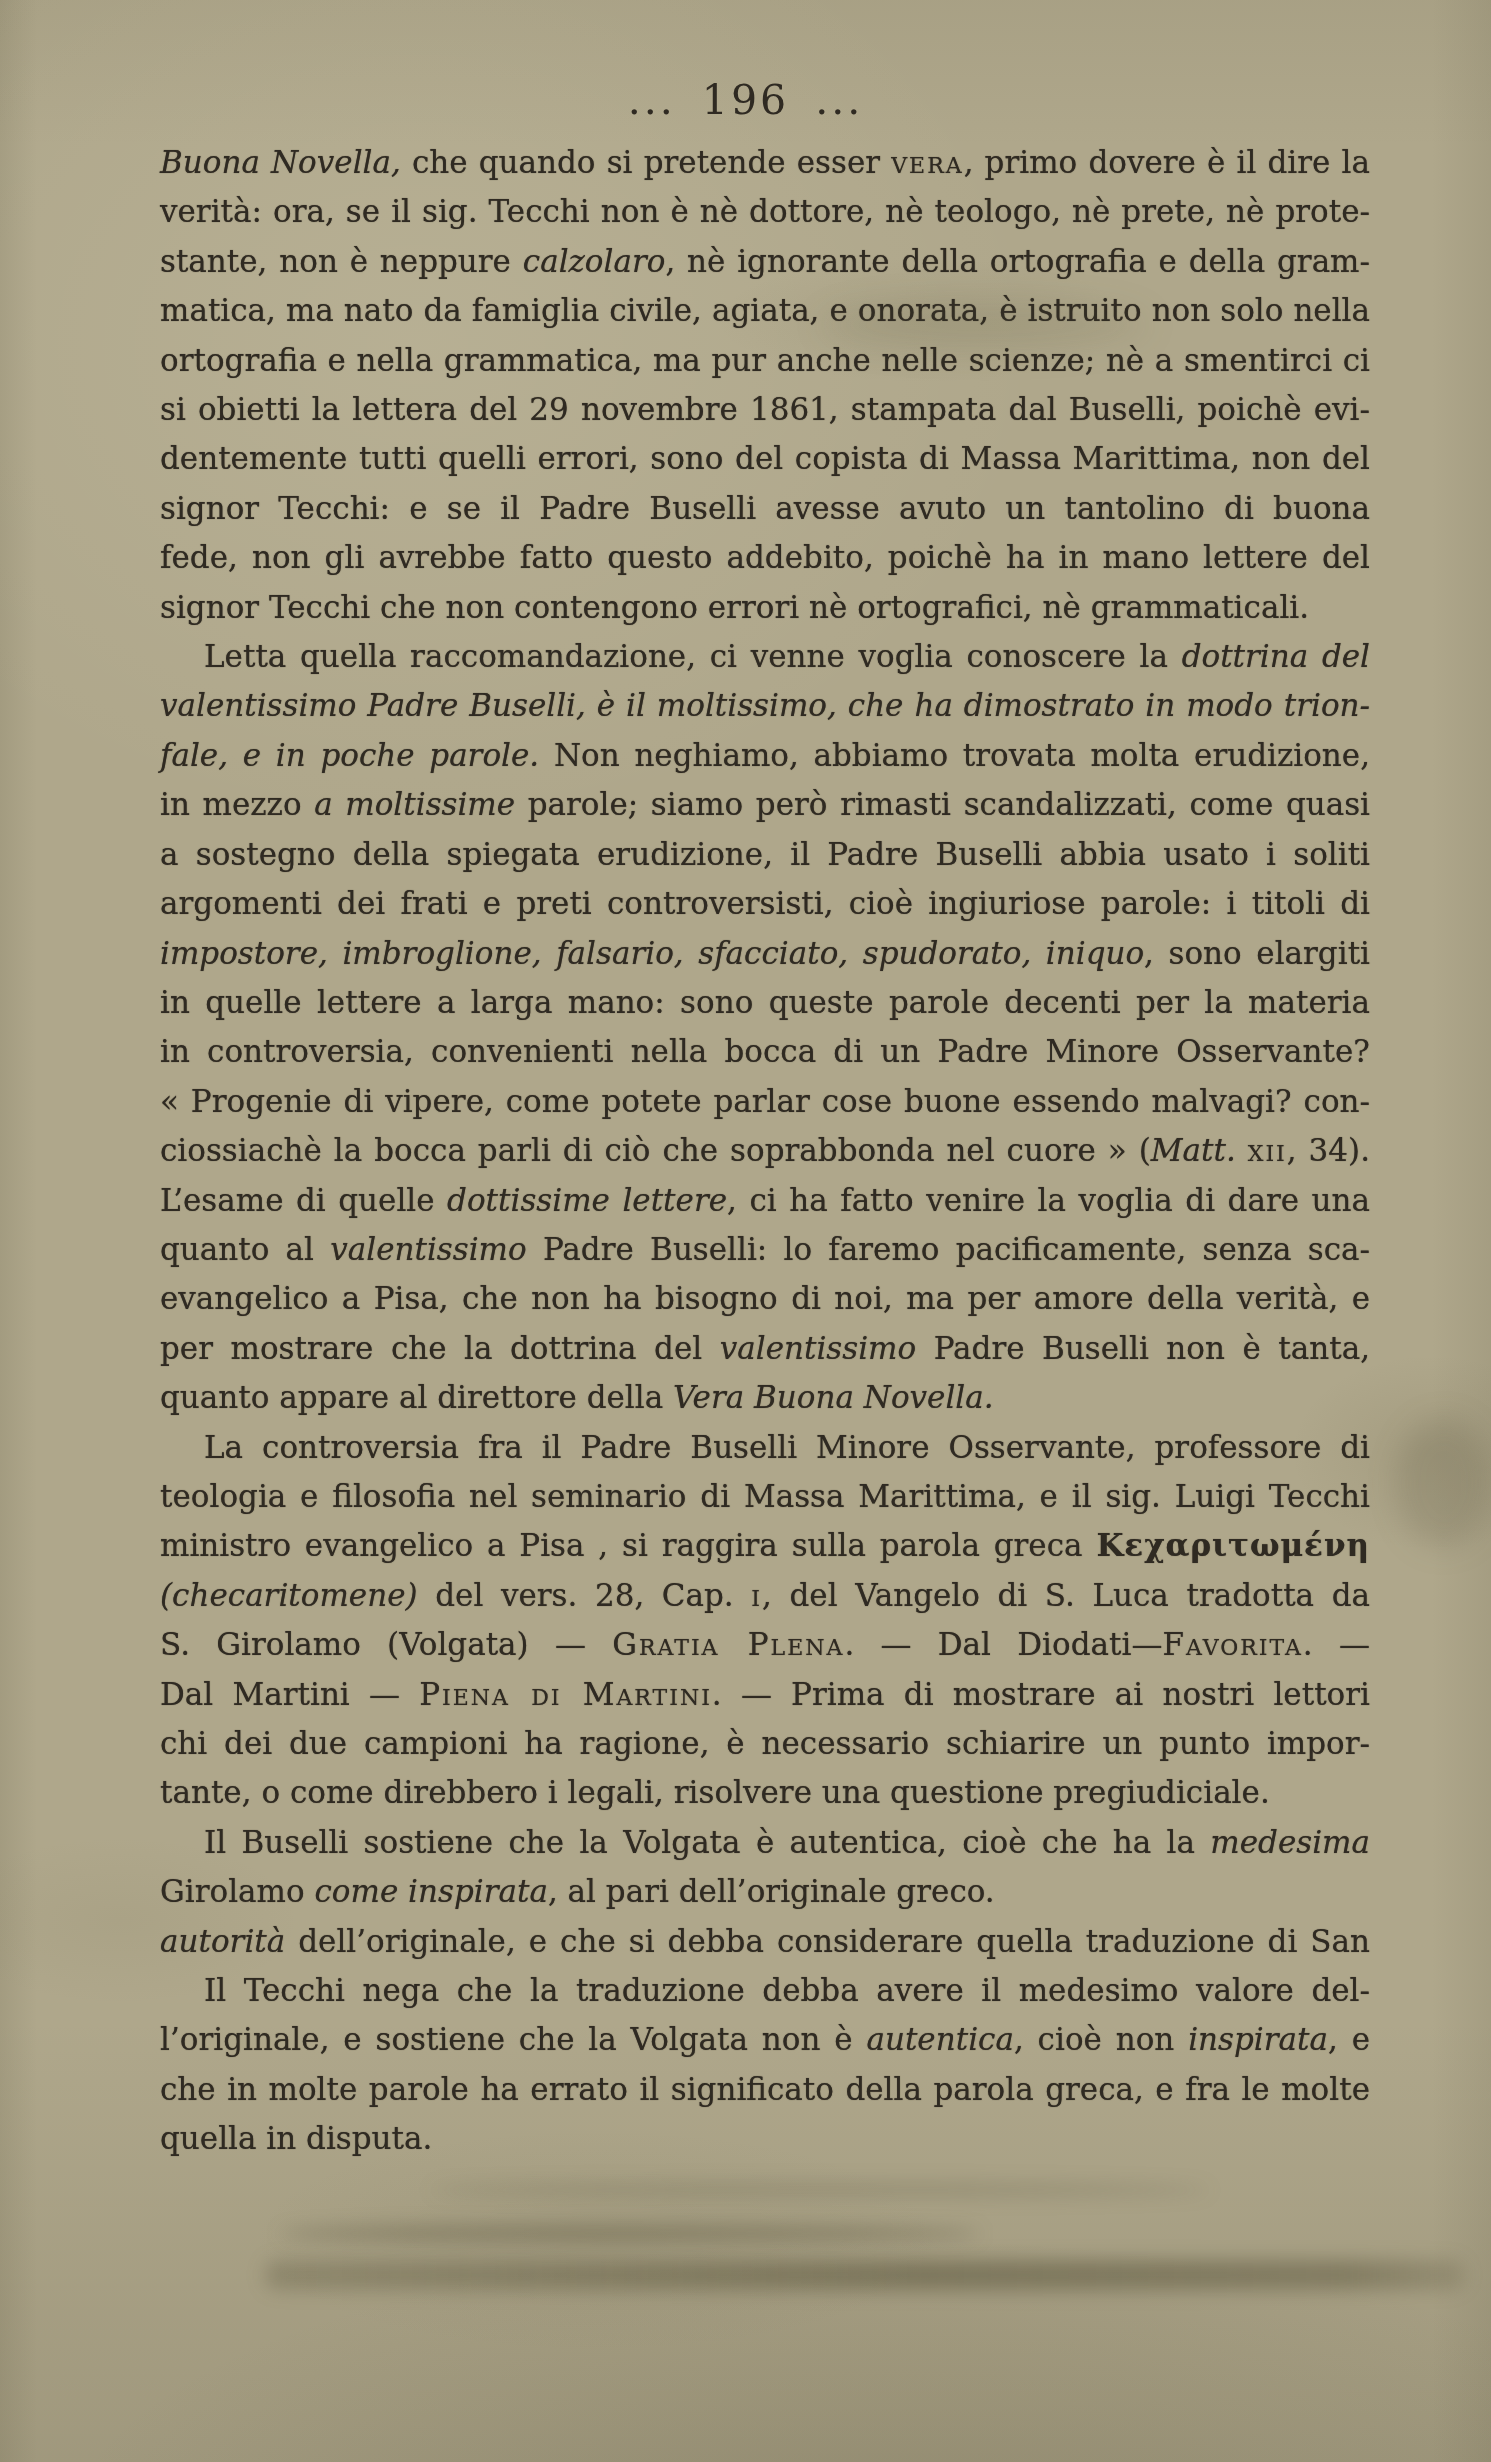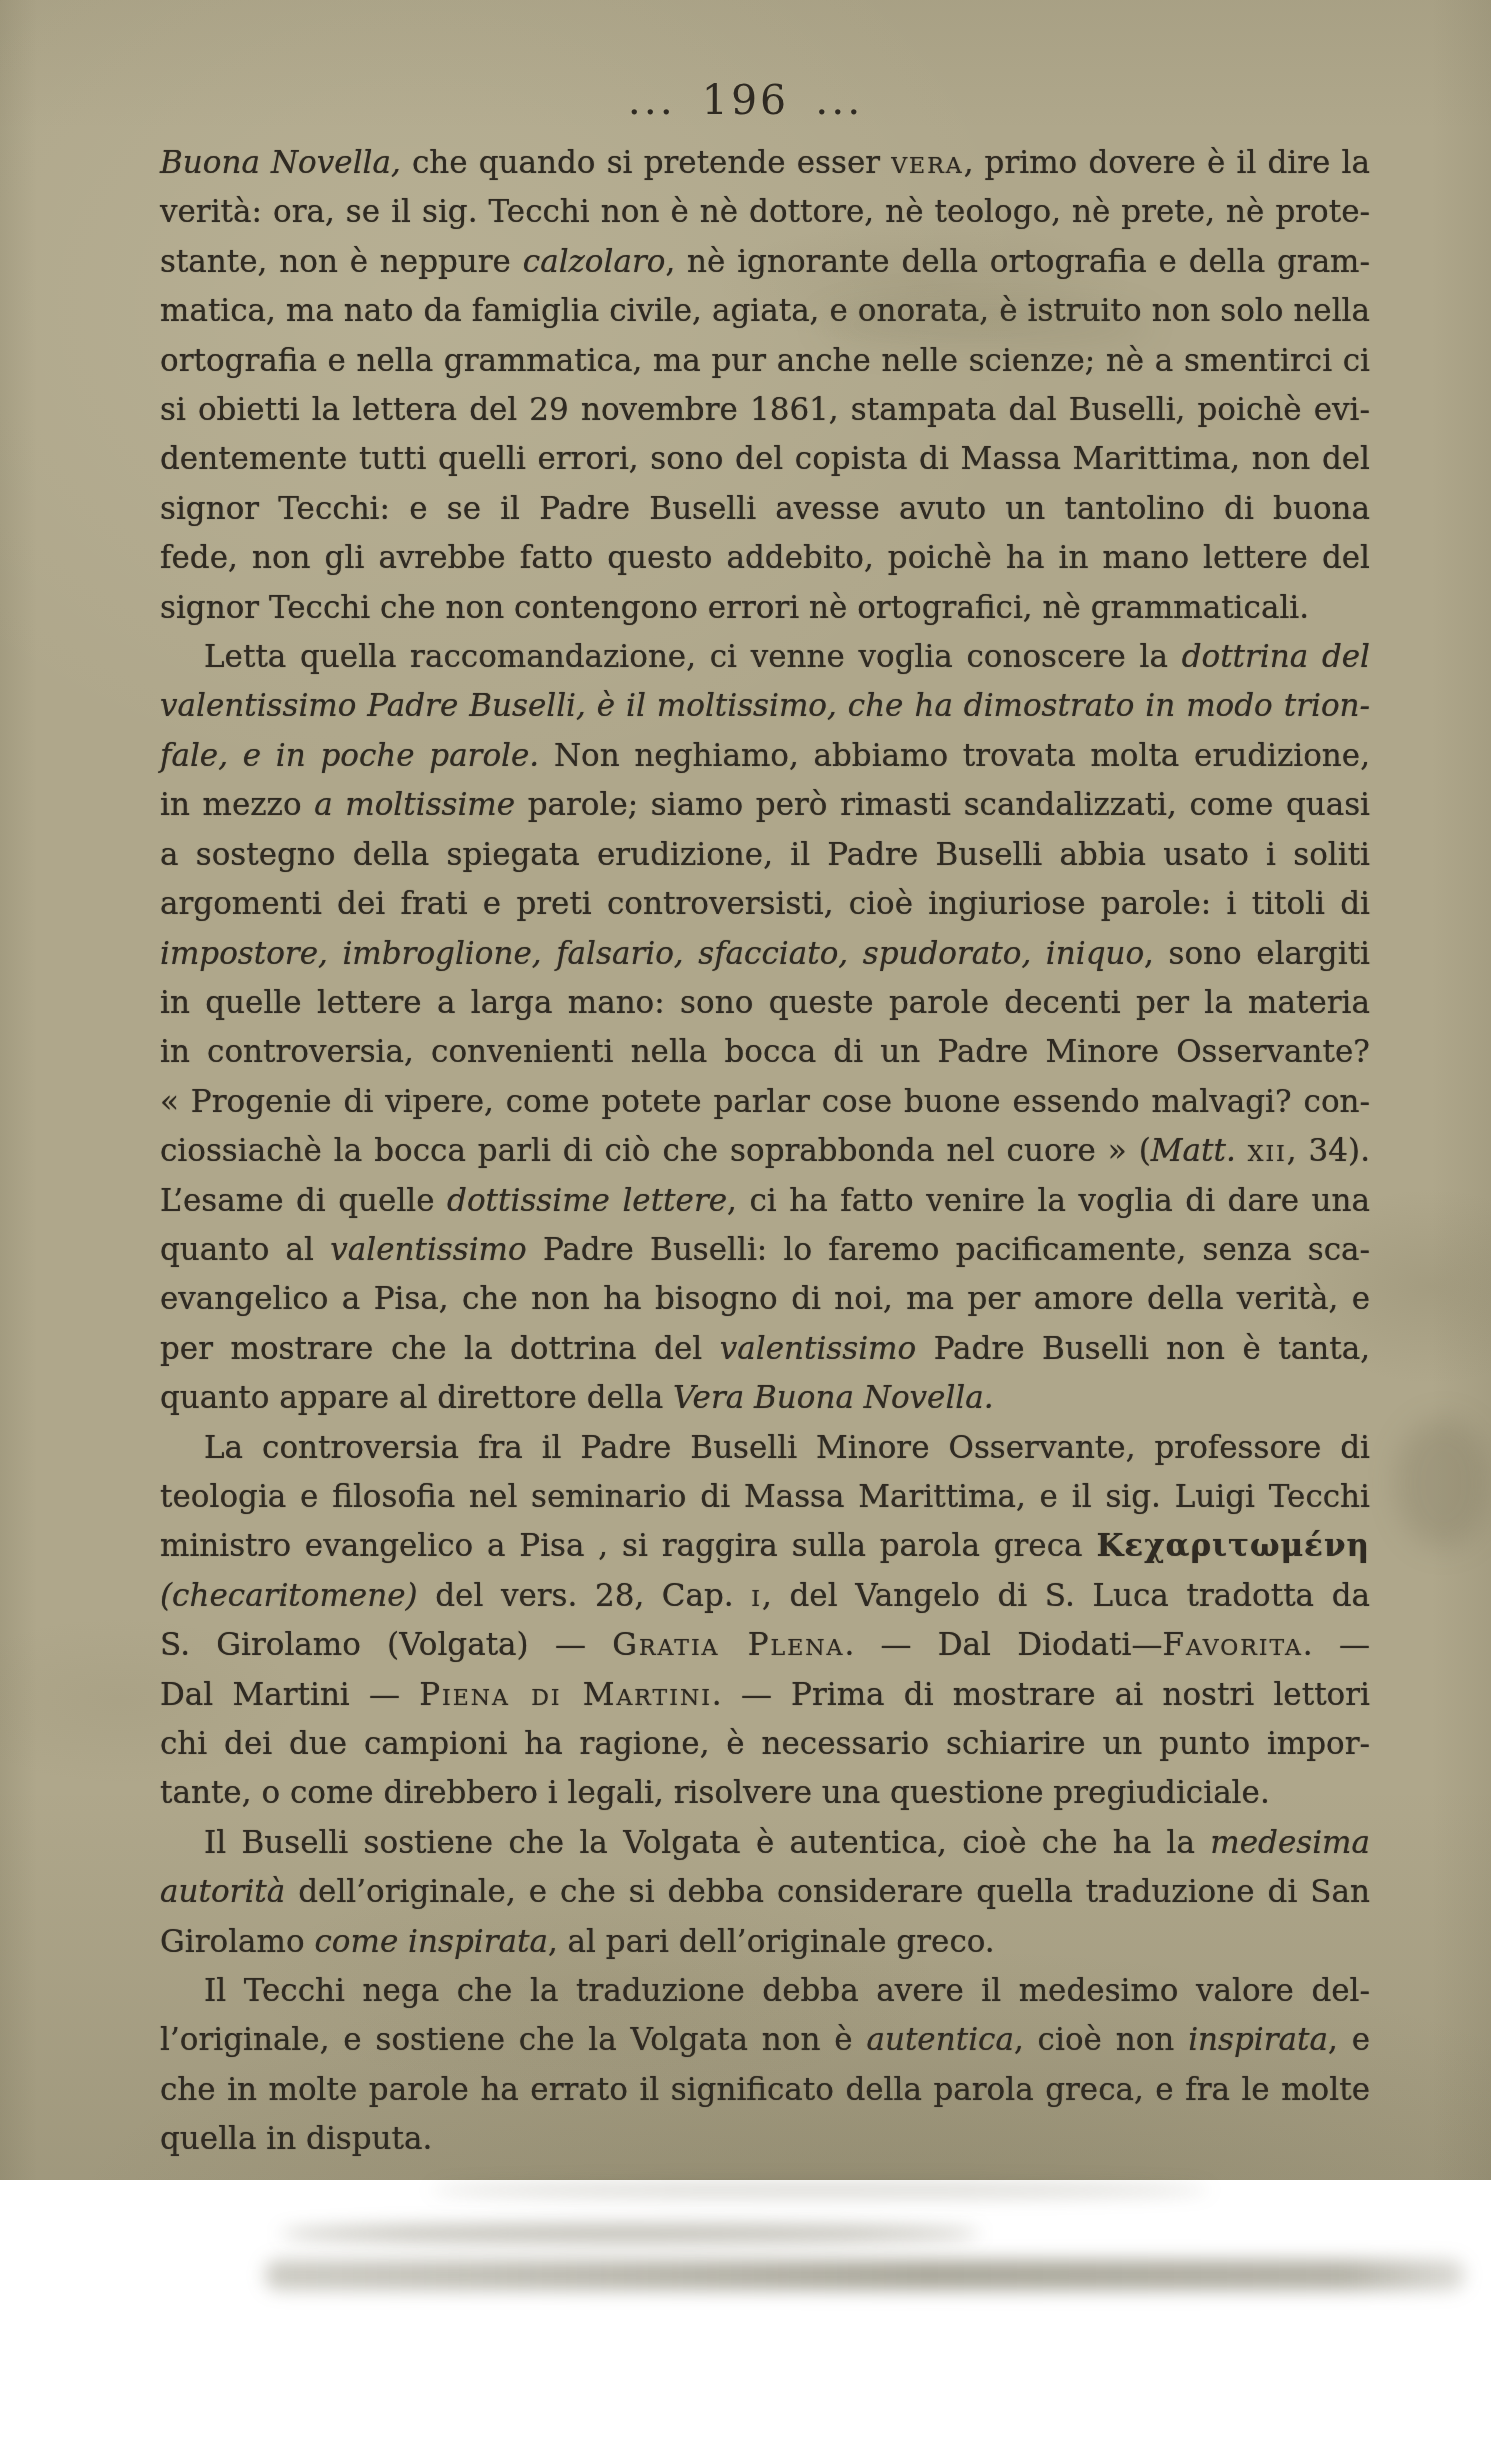--- a/index.html
+++ b/index.html
@@ -3,21 +3,21 @@
 <meta charset="utf-8">
 <style>
   html, body { margin: 0; padding: 0; }
   body {
     width: 1491px; height: 2462px;
     overflow: hidden;
     font-family: "DejaVu Serif", "Liberation Serif", serif;
   }
   .page {
     position: relative;
-    width: 1491px; height: 2180px;
+    width: 1491px; height: 2462px;
     background:
       radial-gradient(ellipse 900px 700px at 28% 14%, rgba(255, 250, 224, 0.10), rgba(255,250,224,0) 70%),
       linear-gradient(to right, rgba(74, 70, 48, 0.12), rgba(74,70,48,0) 2.5%, rgba(74,70,48,0) 96%, rgba(74, 70, 48, 0.10)),
       linear-gradient(to bottom, rgba(88, 83, 58, 0.08), rgba(88,83,58,0) 6%, rgba(88,83,58,0) 82%, rgba(80, 75, 52, 0.16) 100%),
       radial-gradient(ellipse 1400px 500px at 60% 103%, rgba(85, 80, 55, 0.18), rgba(85,80,55,0) 60%),
       var(--paper, #afa78b);
     color: var(--ink, #2f2a22);
   }
   .mottle {
     position: absolute; inset: 0; pointer-events: none;
@@ -103,22 +103,22 @@
       <div class="line lastline"><span class="s-n">quanto appare al direttore della </span><span class="s-i">Vera Buona Novella.</span></div>
       <div class="line indent"><span class="s-n">La controversia fra il Padre Buselli Minore Osservante, professore di</span></div>
       <div class="line"><span class="s-n">teologia e filosofia nel seminario di Massa Marittima, e il sig. Luigi Tecchi</span></div>
       <div class="line"><span class="s-n">ministro evangelico a Pisa , si raggira sulla parola greca </span><span class="s-g">Κεχαριτωμένη</span></div>
       <div class="line"><span class="s-i">(checaritomene)</span><span class="s-n"> del vers. 28, Cap. </span><span class="s-sc">i</span><span class="s-n">, del Vangelo di S. Luca tradotta da</span></div>
       <div class="line"><span class="s-n">S. Girolamo (Volgata) — </span><span class="s-sc">Gratia Plena</span><span class="s-n">. — Dal Diodati—</span><span class="s-sc">Favorita</span><span class="s-n">. —</span></div>
       <div class="line"><span class="s-n">Dal Martini — </span><span class="s-sc">Piena di Martini</span><span class="s-n">. — Prima di mostrare ai nostri lettori</span></div>
       <div class="line"><span class="s-n">chi dei due campioni ha ragione, è necessario schiarire un punto impor-</span></div>
       <div class="line lastline"><span class="s-n">tante, o come direbbero i legali, risolvere una questione pregiudiciale.</span></div>
       <div class="line indent"><span class="s-n">Il Buselli sostiene che la Volgata è autentica, cioè che ha la </span><span class="s-i">medesima</span></div>
+      <div class="line lastline"><span class="s-n">Girolamo </span><span class="s-i">come inspirata</span><span class="s-n">, al pari dell’originale greco.</span></div>
       <div class="line"><span class="s-i">autorità</span><span class="s-n"> dell’originale, e che si debba considerare quella traduzione di San</span></div>
-      <div class="line lastline"><span class="s-n">Girolamo </span><span class="s-i">come inspirata</span><span class="s-n">, al pari dell’originale greco.</span></div>
       <div class="line indent"><span class="s-n">Il Tecchi nega che la traduzione debba avere il medesimo valore del-</span></div>
       <div class="line"><span class="s-n">l’originale, e sostiene che la Volgata non è </span><span class="s-i">autentica</span><span class="s-n">, cioè non </span><span class="s-i">inspirata</span><span class="s-n">, e</span></div>
       <div class="line"><span class="s-n">che in molte parole ha errato il significato della parola greca, e fra le molte</span></div>
       <div class="line lastline"><span class="s-n">quella in disputa.</span></div>
     </div>
   <div class="smudge smudge-a"></div>
   <div class="smudge smudge-b"></div>
   <div class="smudge smudge-c"></div>
   <div class="smudge smudge-d"></div>
   <div class="smudge smudge-e"></div>

